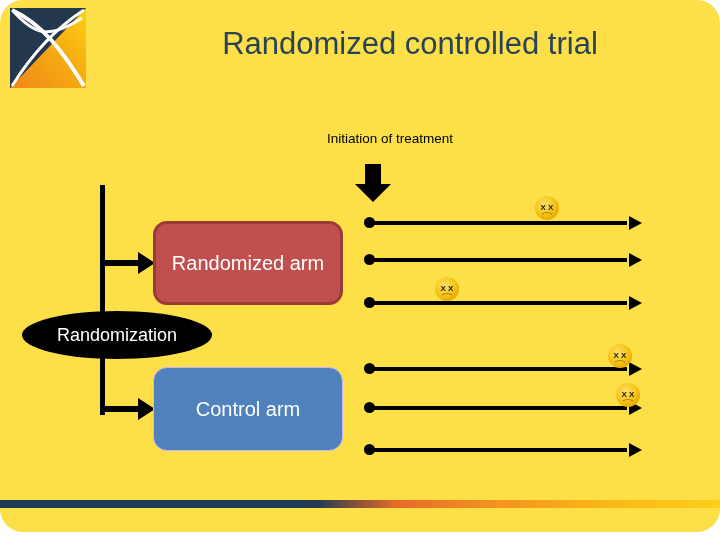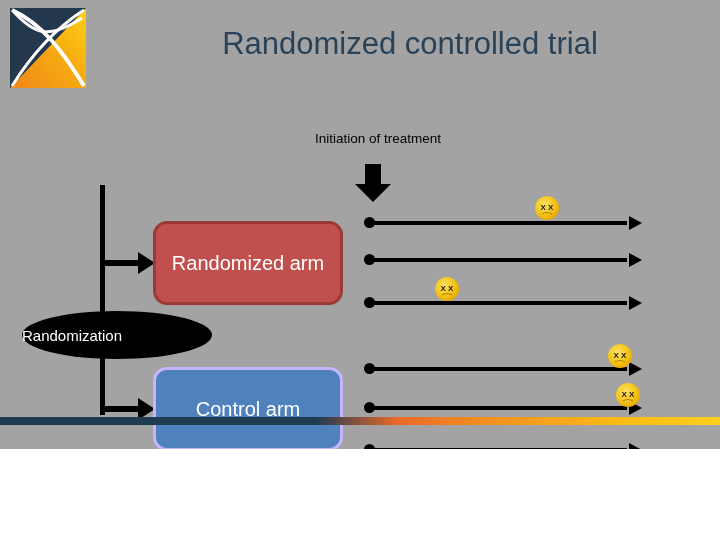--- a/index.html
+++ b/index.html
@@ -6,23 +6,24 @@
     margin: 0;
     padding: 0;
     background: #ffffff;
   }
   body {
     font-family: "Liberation Sans", sans-serif;
   }
   #slide {
     position: relative;
     width: 720px;
-    height: 449px;
-    background: #a3a3a3;
+    height: 532px;
+    background: #fde047;
     overflow: hidden;
+    border-radius: 23px;
   }
 
   
   #logo {
     position: absolute;
     left: 8px;
     top: 6px;
     width: 80px;
     height: 84px;
     overflow: hidden;
@@ -85,42 +86,43 @@
     left: 153px; top: 221px;
     width: 190px; height: 84px;
     background: #c0504d;
     border: 3px solid #9b3a36;
     font-size: 20px;
   }
   #box-control {
     left: 153px; top: 367px;
     width: 190px; height: 84px;
     background: #4f81bd;
-    border: 3px solid #c4b5fd;
+    border: 1px solid #c4b5fd;
     font-size: 20px;
   }
 
   
   #ellipse-randomization {
     position: absolute;
     left: 22px; top: 311px;
     width: 190px; height: 48px;
     background: #000000;
     border-radius: 50%;
     display: flex;
     align-items: center;
+    justify-content: center;
     color: #ffffff;
-    font-size: 15px;
+    font-size: 18px;
     font-family: "Liberation Sans", sans-serif;
   }
 
   
   #initiation-label {
     position: absolute;
-    left: 268px; top: 131px;
+    left: 280px; top: 131px;
     width: 220px;
     text-align: center;
     font-size: 13.5px;
     color: #000000;
     font-family: "Liberation Sans", sans-serif;
     white-space: nowrap;
   }
   #down-arrow {
     position: absolute;
     left: 353px; top: 164px;

